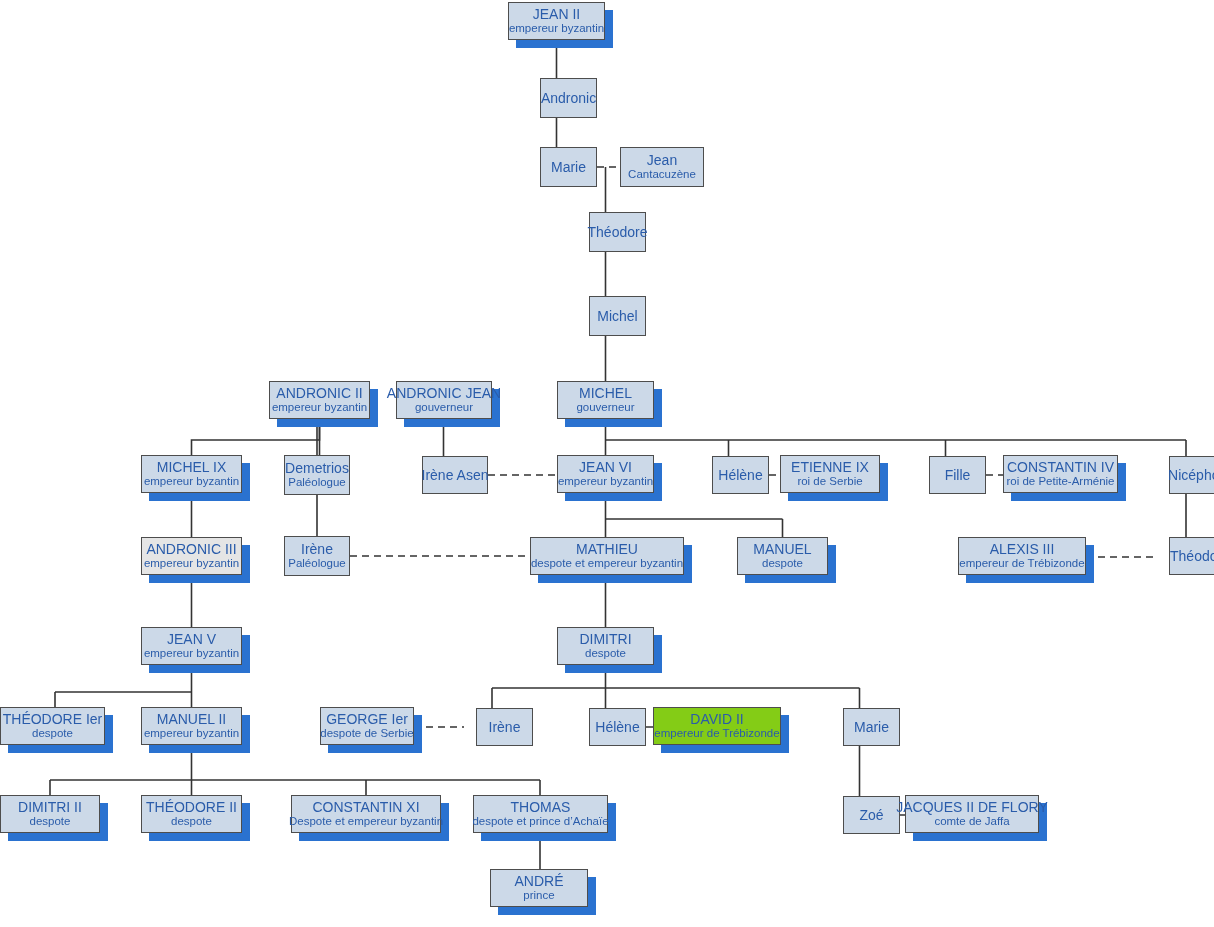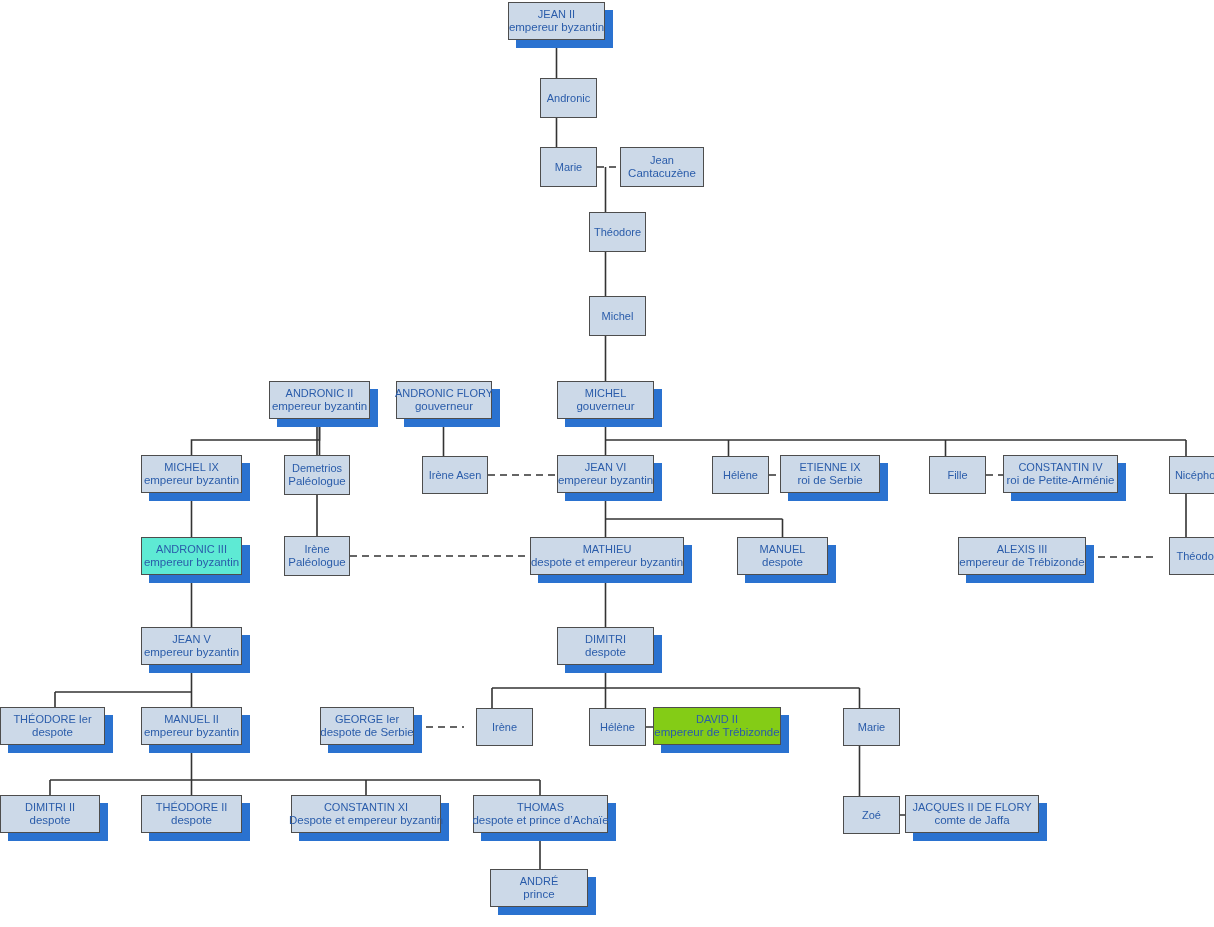--- a/index.html
+++ b/index.html
@@ -16,21 +16,21 @@
     box-sizing:border-box;
     background:#ccd9e8;
     border:1.6px solid #4d4d4d;
     display:flex;flex-direction:column;
     align-items:center;justify-content:center;
     color:#2a5caa;
     line-height:1.18;
     text-align:center;
     padding:0 3px;
   }
-  .node .nm{font-size:11px;white-space:nowrap;}
+  .node .nm{font-size:14px;white-space:nowrap;}
   .node .ttl{font-size:11.5px;white-space:nowrap;}
   .node.single .boxface{justify-content:center;margin-left:12px;}
 </style>
 </head>
 <body>
 
 <div id="stage">
   <svg id="edges" viewBox="0 0 1214 927" xmlns="http://www.w3.org/2000/svg">
       <path d="M 556.5 40 L 556.5 78" fill="none" stroke="#333333" stroke-width="1.6"></path>
       <path d="M 556.5 118 L 556.5 147" fill="none" stroke="#333333" stroke-width="1.6"></path>
@@ -120,21 +120,21 @@
       <div class="node" style="left: 269px; top: 381px; width: 101px; height: 38px;">
         <div class="shadow" style="background: rgb(42, 114, 208);"></div>
         <div class="boxface" style="background: rgb(204, 217, 232); border-color: rgb(77, 77, 77); color: rgb(42, 92, 170);">
           <div class="nm">ANDRONIC II</div>
           <div class="ttl">empereur byzantin</div>
         </div>
       </div>
       <div class="node" style="left: 396px; top: 381px; width: 96px; height: 38px;">
         <div class="shadow" style="background: rgb(42, 114, 208);"></div>
         <div class="boxface" style="background: rgb(204, 217, 232); border-color: rgb(77, 77, 77); color: rgb(42, 92, 170);">
-          <div class="nm">ANDRONIC FLORY</div>
+          <div class="nm">ANDRONIC JEAN</div>
           <div class="ttl">gouverneur</div>
         </div>
       </div>
       <div class="node" style="left: 557px; top: 381px; width: 97px; height: 38px;">
         <div class="shadow" style="background: rgb(42, 114, 208);"></div>
         <div class="boxface" style="background: rgb(204, 217, 232); border-color: rgb(77, 77, 77); color: rgb(42, 92, 170);">
           <div class="nm">MICHEL</div>
           <div class="ttl">gouverneur</div>
         </div>
       </div>
@@ -187,21 +187,21 @@
           <div class="ttl">roi de Petite-Arménie</div>
         </div>
       </div>
       <div class="node single" style="left: 1157px; top: 456px; width: 62px; height: 38px;">
         <div class="boxface" style="background: rgb(204, 217, 232); border-color: rgb(77, 77, 77); color: rgb(42, 92, 170);">
           <div class="nm">Nicéphore</div>
         </div>
       </div>
       <div class="node" style="left: 141px; top: 537px; width: 101px; height: 38px;">
         <div class="shadow" style="background: rgb(42, 114, 208);"></div>
-        <div class="boxface" style="background: #5eead4; border-color: rgb(77, 77, 77); color: rgb(42, 92, 170); text-align: center;">
+        <div class="boxface" style="background: #e5e5e5; border-color: rgb(77, 77, 77); color: rgb(42, 92, 170); text-align: center;">
           <div class="nm">ANDRONIC III</div>
           <div class="ttl">empereur byzantin</div>
         </div>
       </div>
       <div class="node" style="left: 284px; top: 536px; width: 66px; height: 40px;">
         <div class="boxface" style="background: rgb(204, 217, 232); border-color: rgb(77, 77, 77); color: rgb(42, 92, 170);">
           <div class="nm">Irène</div>
           <div class="ttl">Paléologue</div>
         </div>
       </div>

